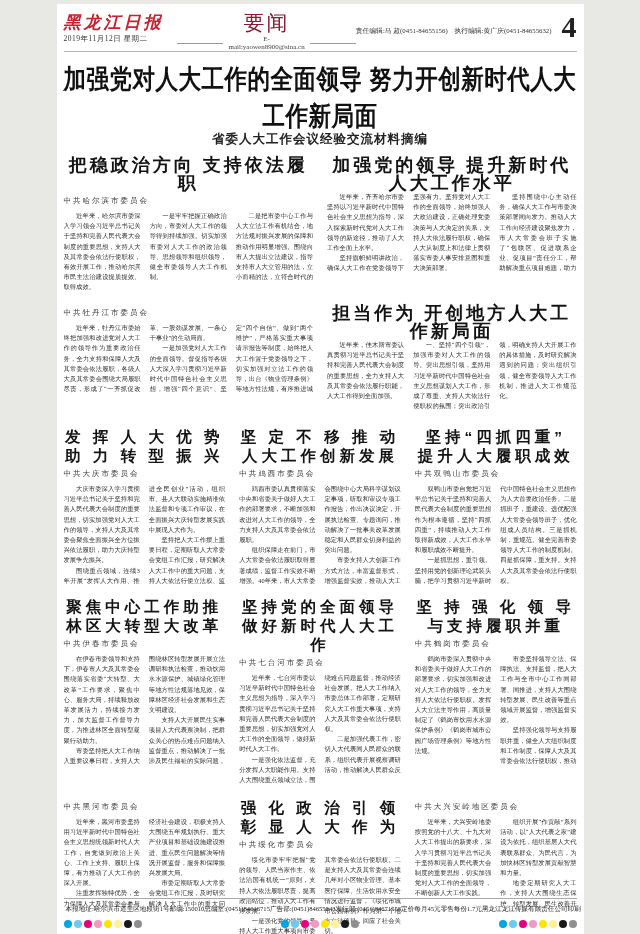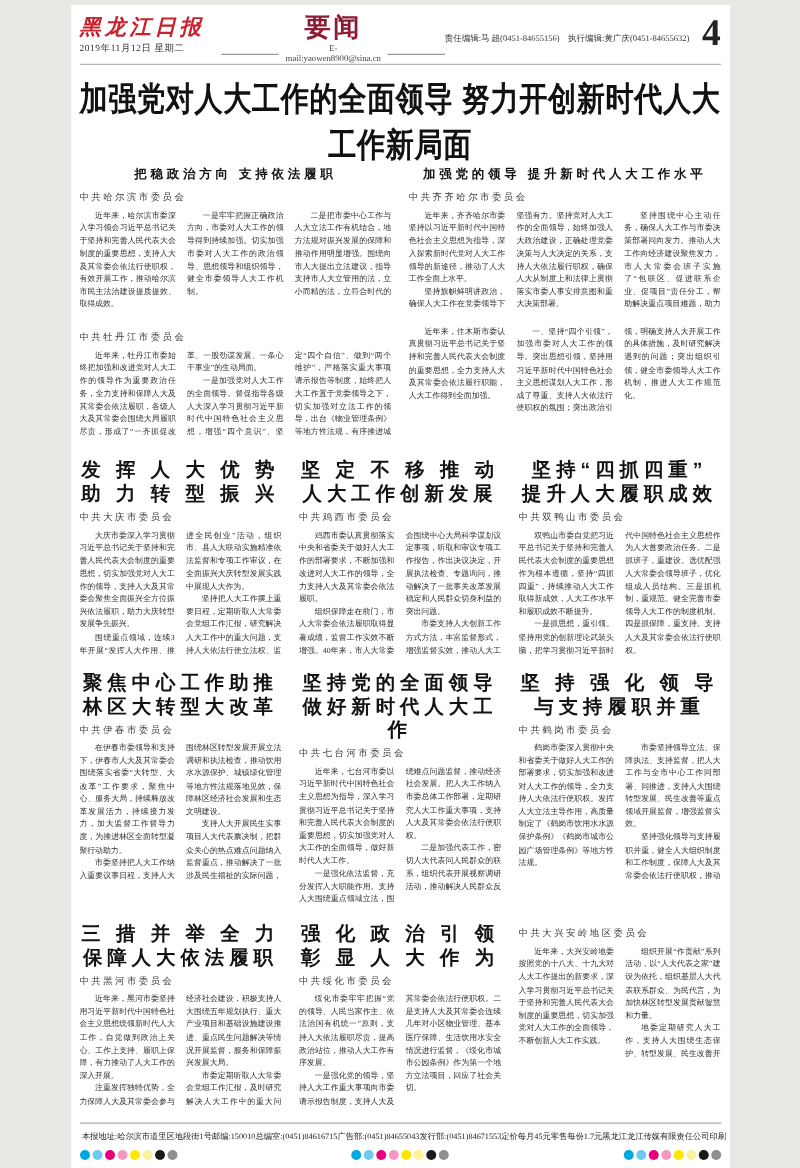--- a/index.html
+++ b/index.html
@@ -6,42 +6,42 @@
   .page{position:relative;width:527px;height:934px;margin:4px auto;background:#ffffff;
         font-family:"Liberation Serif",serif;color:#222;overflow:hidden;box-sizing:border-box;
         padding:8px 7px 0 7px;}
   
   .hdr{display:flex;align-items:flex-start;height:36px;}
   .hdr-left{width:195px;}
   .masthead{font-family:"DejaVu Serif",serif;font-style:italic;font-weight:bold;
             font-size:17px;color:#c7222d;letter-spacing:3px;line-height:20px;}
   .hdr-date{font-size:7.5px;color:#333;margin-top:2px;letter-spacing:.5px;}
   .hdr-center{flex:1;text-align:center;}
-  .section-title{font-family:"Liberation Sans",sans-serif;font-weight:700;
+  .section-title{font-family:"Liberation Sans",sans-serif;font-weight:400;
                  font-size:21px;color:#8c1c34;letter-spacing:2px;line-height:22px;}
   .email-line{display:flex;align-items:center;gap:5px;justify-content:center;margin-top:1px;}
   .email-line:before,.email-line:after{content:"";flex:0 0 46px;border-top:1px solid #9a9a9a;}
   .email{font-size:7px;color:#444;}
   .hdr-right{width:235px;display:flex;align-items:flex-start;justify-content:flex-end;gap:10px;}
   .editors{font-size:6.8px;color:#333;text-align:left;margin-top:14px;white-space:nowrap;}
   .pageno{font-family:"Liberation Serif",serif;font-weight:bold;font-size:30px;line-height:30px;}
   .rule{border:0;border-top:1px solid #b9b9b5;margin:3px 0 0 0;}
   
   .banner-hl{font-family:"Liberation Sans",sans-serif;font-weight:900;font-size:22.5px;
              text-align:center;letter-spacing:.5px;margin-top:9px;color:#111;
              transform:scaleY(1.18);transform-origin:top;}
   .banner-sub{font-family:"Liberation Serif",serif;font-weight:bold;font-size:12.5px;
               text-align:center;margin-top:8px;letter-spacing:1px;}
   
   .rows{margin-top:8px;}
   .row{display:flex;gap:14px;margin-bottom:9px;}
   .article{flex:1;min-width:0;}
   .a-title{font-family:"Liberation Sans",sans-serif;font-weight:900;text-align:center;
            white-space:pre-line;color:#131313;}
-  .row[data-cols="3"] .a-title{font-size:10px;letter-spacing:3px;line-height:18px;}
+  .row[data-cols="3"] .a-title{font-size:18px;letter-spacing:3px;line-height:18px;}
   .row[data-cols="2"] .a-title{font-size:15.5px;letter-spacing:4px;line-height:19px;}
   .a-byline{font-size:7.5px;color:#3a3a3a;letter-spacing:2px;margin:4px 0 5px 0;}
   .a-body{column-gap:9px;text-align:justify;font-size:6.3px;line-height:1.62;color:#2d2d2d;
           overflow:hidden;}
   .a-body p{margin:0;text-indent:2em;}
   .row[data-cols="3"] .a-body{column-count:3;}
   .row[data-cols="2"] .a-body{column-count:2;}
   
   .footer{position:absolute;left:0;right:0;bottom:0;height:40px;padding:0 7px;box-sizing:border-box;}
   .footer-rule{border:0;border-top:1px solid #a9a9a5;margin:0;}
@@ -68,54 +68,55 @@
       </div>
     </div>
     <div class="hdr-right">
       <div class="editors">责任编辑:马 超(0451-84655156)　执行编辑:黄广庆(0451-84655632)</div>
       <div class="pageno">4</div>
     </div>
   </div>
   <hr class="rule">
 
   <div class="banner-hl">加强党对人大工作的全面领导  努力开创新时代人大工作新局面</div>
+  <div class="banner-sub">省委人大工作会议经验交流材料摘编</div>
 
   <div class="rows" id="rows">
       <div class="row" data-cols="3">
     <div class="article">
       <div class="a-title">把稳政治方向  支持依法履职</div>
       <div class="a-byline">中共哈尔滨市委员会</div>
       <div class="a-body" style="height: 84px;">
             <p>近年来，哈尔滨市委深入学习领会习近平总书记关于坚持和完善人民代表大会制度的重要思想，支持人大及其常委会依法行使职权，有效开展工作，推动哈尔滨市民主法治建设提质提效、取得成效。</p>
             <p>一是牢牢把握正确政治方向，市委对人大工作的领导得到持续加强。切实加强市委对人大工作的政治领导、思想领导和组织领导，健全市委领导人大工作机制。</p>
             <p>二是把市委中心工作与人大立法工作有机结合，地方法规对振兴发展的保障和推动作用明显增强。围绕向市人大提出立法建议，指导支持市人大立管用的法，立小而精的法，立符合时代的法，提高地方立法的针对性、实用性和可操作性。</p>
             <p>三是把市委领导与人大监督有机结合，依法监督的严肃性实效性进一步凸显。支持人大综合运用法定监督手段，创新监督方式，提高监督实效。市委常委会决定，建立人大代表对市政府民生项目票决确定并实施监督的工作机制，每年从市政府民生项目中确定一批重点事项，开展人大代表全程监督。</p>
           </div>
     </div>
 
     <div class="article">
       <div class="a-title">加强党的领导  提升新时代人大工作水平</div>
-      <div class="a-byline">中共齐齐哈尔市委员会</div>
       <div class="a-body" style="height: 84px;">
             <p>近年来，齐齐哈尔市委坚持以习近平新时代中国特色社会主义思想为指导，深入探索新时代党对人大工作领导的新途径，推动了人大工作全面上水平。</p>
             <p>坚持旗帜鲜明讲政治，确保人大工作在党委领导下坚强有力。坚持党对人大工作的全面领导，始终加强人大政治建设，正确处理党委决策与人大决定的关系，支持人大依法履行职权，确保人大从制度上和法律上贯彻落实市委人事安排意图和重大决策部署。</p>
             <p>坚持围绕中心主动任务，确保人大工作与市委决策部署同向发力。推动人大工作向经济建设聚焦发力，市人大常委会班子实施了“包联区、促进联系企业、促项目”责任分工，帮助解决重点项目难题，助力经济高质量发展。支持和保证人大依法行使立法权，推动立法质量不断提高。2018年以来，共收到代表意见建议761件，行政审批制度改革等一批重点建议得到落实，代表满意率和基本满意率达到99.5%。</p>
           </div>
     </div>
   </div>
       <div class="row" data-cols="3">
     <div class="article">
       <div class="a-byline">中共牡丹江市委员会</div>
       <div class="a-body" style="height: 78px;">
             <p>近年来，牡丹江市委始终把加强和改进党对人大工作的领导作为重要政治任务，全力支持和保障人大及其常委会依法履职，各级人大及其常委会围绕大局履职尽责，形成了“一齐抓促改革、一股劲谋发展、一条心干事业”的生动局面。</p>
             <p>一是加强党对人大工作的全面领导。督促指导各级人大深入学习贯彻习近平新时代中国特色社会主义思想，增强“四个意识”、坚定“四个自信”、做到“两个维护”，严格落实重大事项请示报告等制度，始终把人大工作置于党委领导之下，切实加强对立法工作的领导，出台《物业管理条例》等地方性法规，有序推进城市绿化管理、饮用水水源保护等立法项目，优化营商环境条例，开展人大代表约见活动。</p>
           </div>
     </div>
 
     <div class="article">
+      <div class="a-title">担当作为  开创地方人大工作新局面</div>
       <div class="a-body" style="height: 78px;">
             <p>近年来，佳木斯市委认真贯彻习近平总书记关于坚持和完善人民代表大会制度的重要思想，全力支持人大及其常委会依法履行职能，人大工作得到全面加强。</p>
             <p>一、坚持“四个引领”，加强市委对人大工作的领导。突出思想引领，坚持用习近平新时代中国特色社会主义思想谋划人大工作，形成了尊重、支持人大依法行使职权的氛围；突出政治引领，明确支持人大开展工作的具体措施，及时研究解决遇到的问题；突出组织引领，健全市委领导人大工作机制，推进人大工作规范化。</p>
             <p>二、把人大工作纳入市委重要议事日程，定期听取人大常委会党组工作汇报，实行制度引领，支持人大依法行使立法权、监督权、决定权和任免权。</p>
           </div>
     </div>
   </div>
       <div class="row" data-cols="2">
     <div class="article">
       <div class="a-title">发 挥 人 大 优 势
@@ -179,22 +180,20 @@
       <div class="a-byline">中共鹤岗市委员会</div>
       <div class="a-body" style="height: 116px;">
             <p>鹤岗市委深入贯彻中央和省委关于做好人大工作的部署要求，切实加强和改进对人大工作的领导，全力支持人大依法行使职权。发挥人大立法主导作用，高质量制定了《鹤岗市饮用水水源保护条例》《鹤岗市城市公园广场管理条例》等地方性法规。</p>
             <p>市委坚持领导立法、保障执法、支持监督，把人大工作与全市中心工作同部署、同推进，支持人大围绕转型发展、民生改善等重点领域开展监督，增强监督实效。</p>
             <p>坚持强化领导与支持履职并重，健全人大组织制度和工作制度，保障人大及其常委会依法行使职权，推动新时代人大工作再上新台阶。</p>
           </div>
     </div>
   </div>
       <div class="row" data-cols="2">
     <div class="article">
-      <div class="a-title">三 措 并 举 全 力
-保障人大依法履职</div>
       <div class="a-byline">中共黑河市委员会</div>
       <div class="a-body" style="height: 96px;">
             <p>近年来，黑河市委坚持用习近平新时代中国特色社会主义思想统领新时代人大工作，自觉做到政治上关心、工作上支持、履职上保障，有力推动了人大工作的深入开展。</p>
             <p>注重发挥独特优势，全力保障人大及其常委会参与经济社会建设，积极支持人大围绕五年规划执行、重大产业项目和基础设施建设推进、重点民生问题解决等情况开展监督，服务和保障振兴发展大局。</p>
             <p>市委定期听取人大常委会党组工作汇报，及时研究解决人大工作中的重大问题，支持人大创新监督方式，提升监督实效，保障人大依法履职。</p>
           </div>
     </div>
 
     <div class="article">
       <div class="a-title">强 化 政 治 引 领

